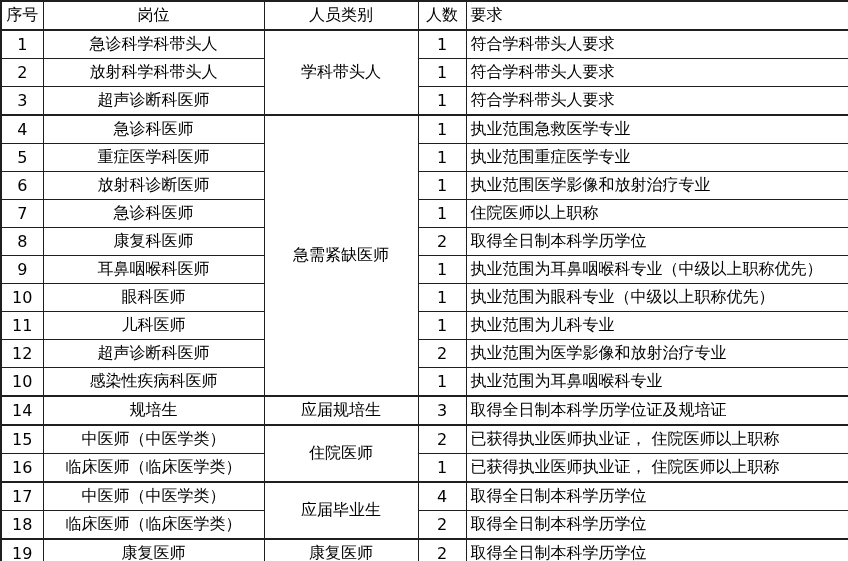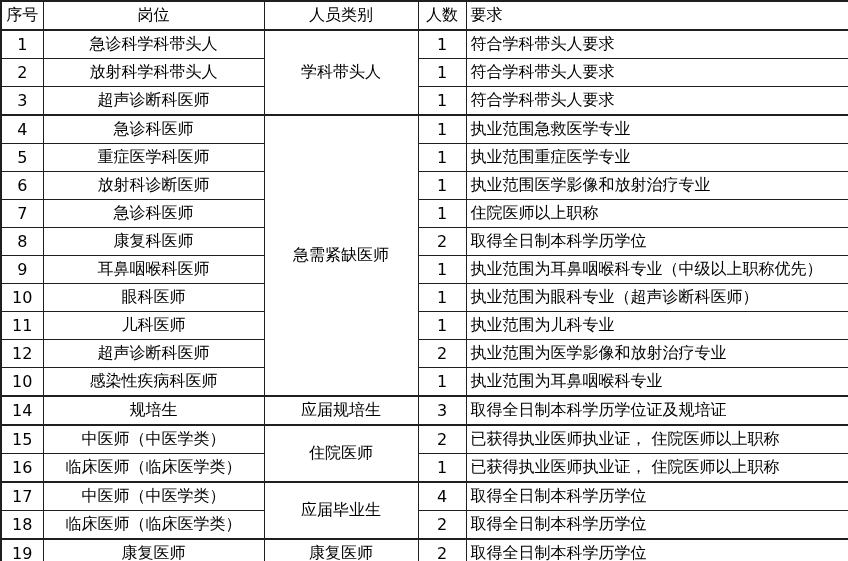--- a/index.html
+++ b/index.html
@@ -119,21 +119,21 @@
       <tr>
         <td>9</td>
         <td>耳鼻咽喉科医师</td>
         <td>1</td>
         <td class="req">执业范围为耳鼻咽喉科专业（中级以上职称优先）</td>
       </tr>
       <tr>
         <td>10</td>
         <td>眼科医师</td>
         <td>1</td>
-        <td class="req">执业范围为眼科专业（超声诊断科医师）</td>
+        <td class="req">执业范围为眼科专业（中级以上职称优先）</td>
       </tr>
       <tr>
         <td>11</td>
         <td>儿科医师</td>
         <td>1</td>
         <td class="req">执业范围为儿科专业</td>
       </tr>
       <tr>
         <td>12</td>
         <td>超声诊断科医师</td>

